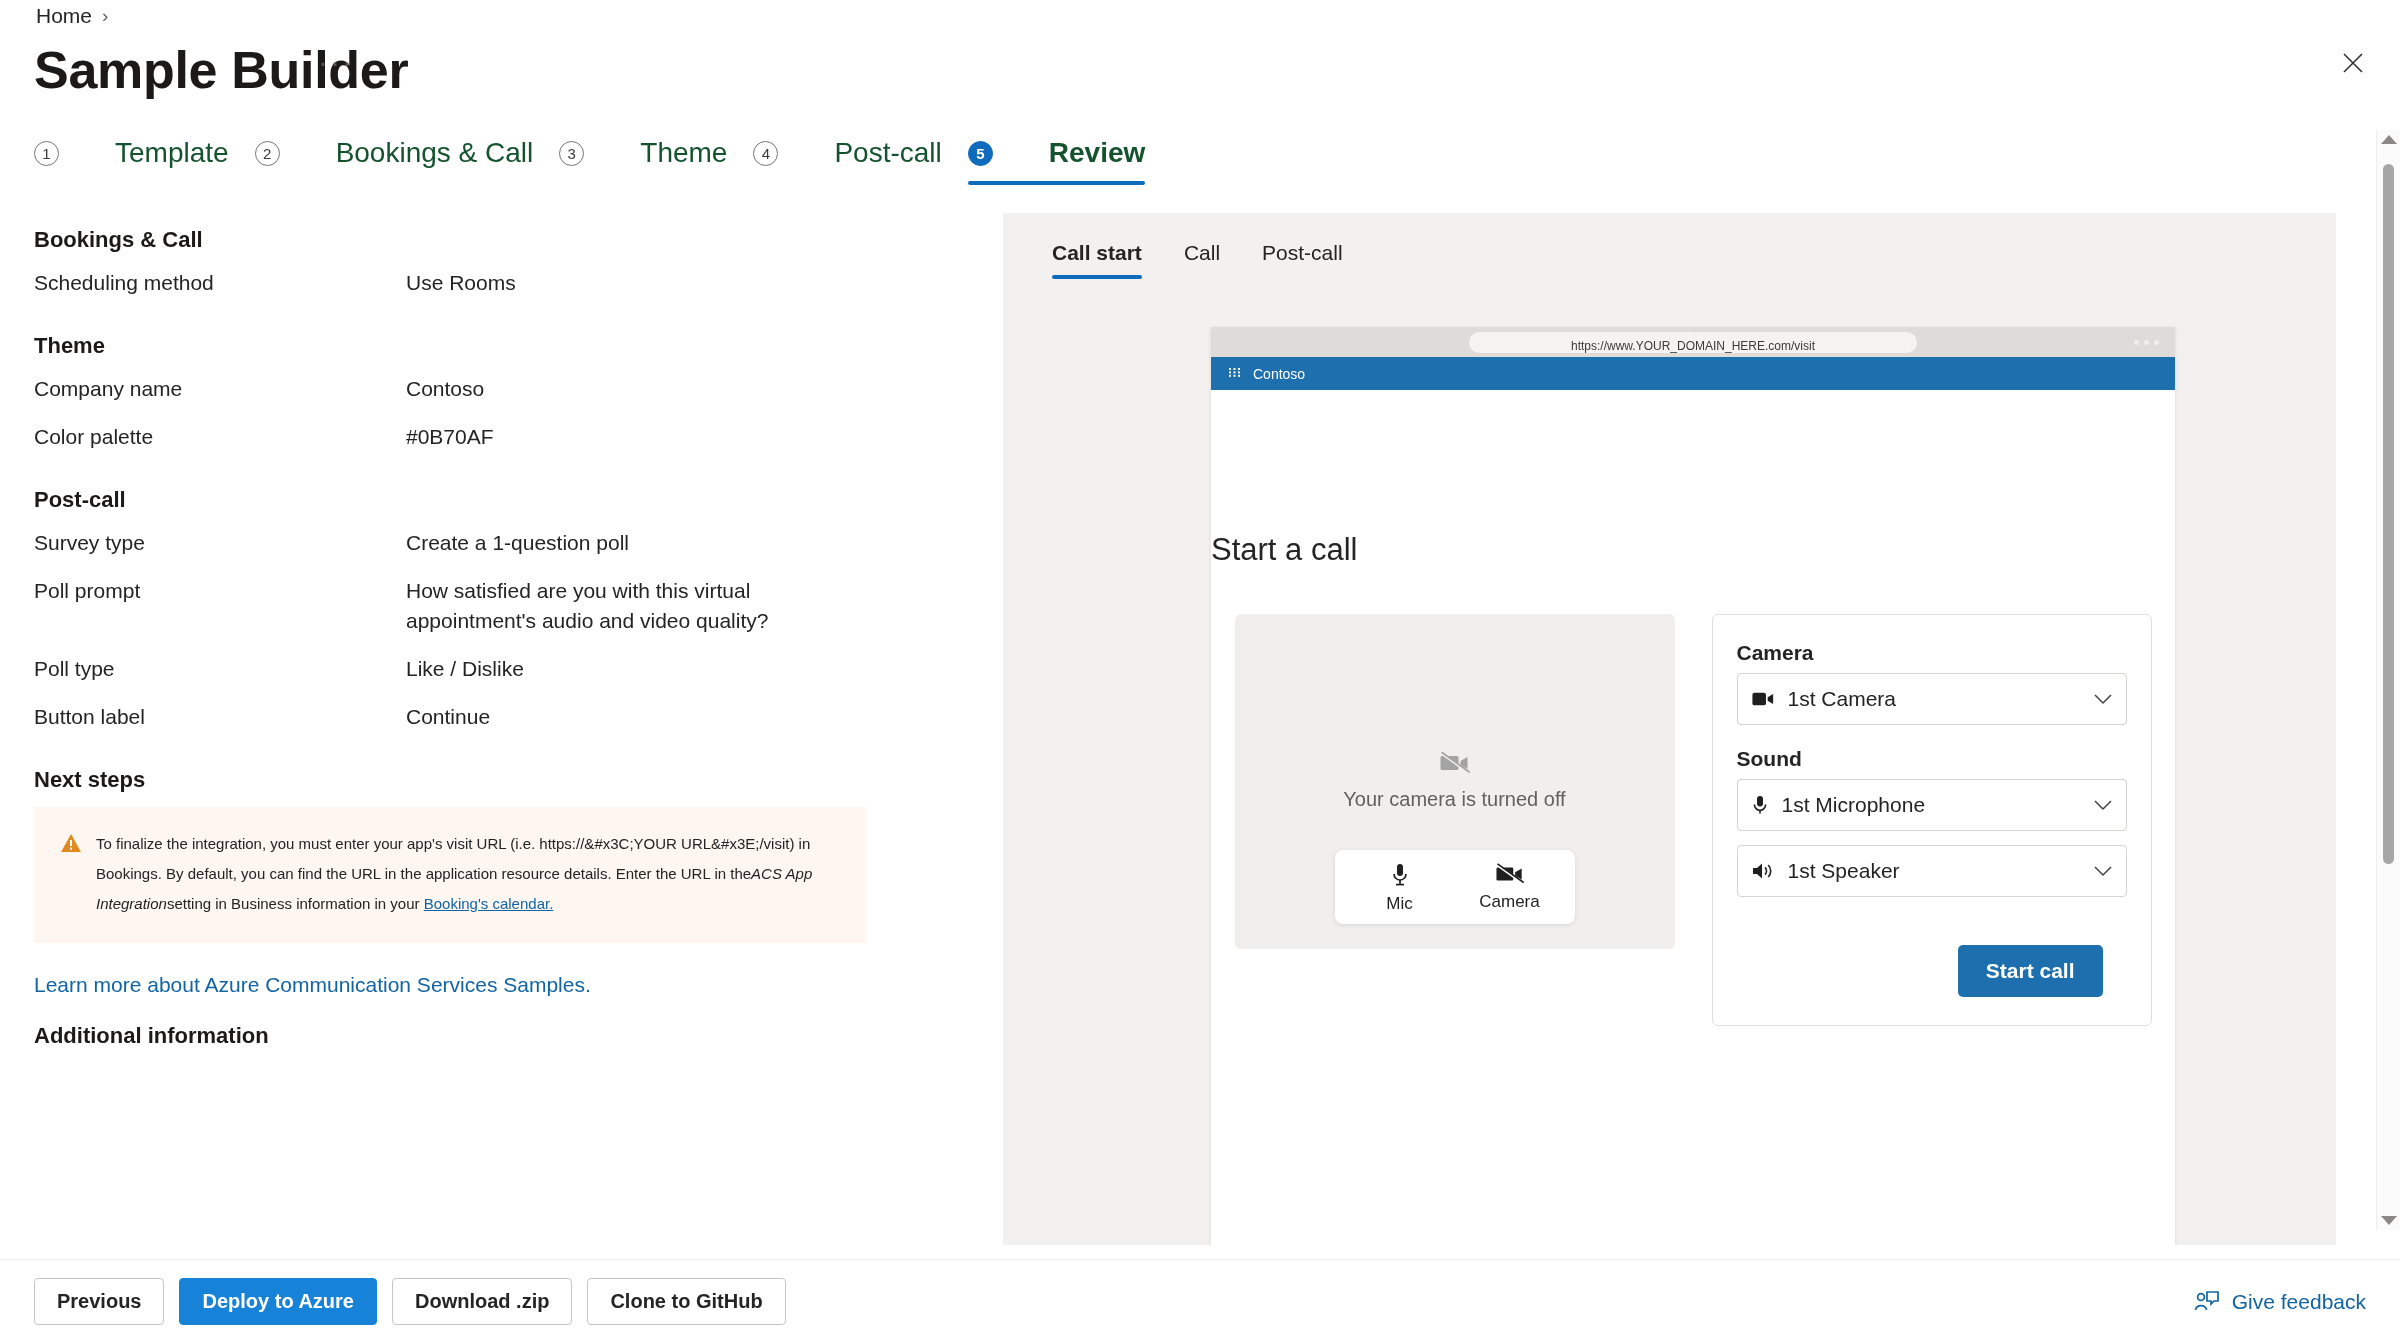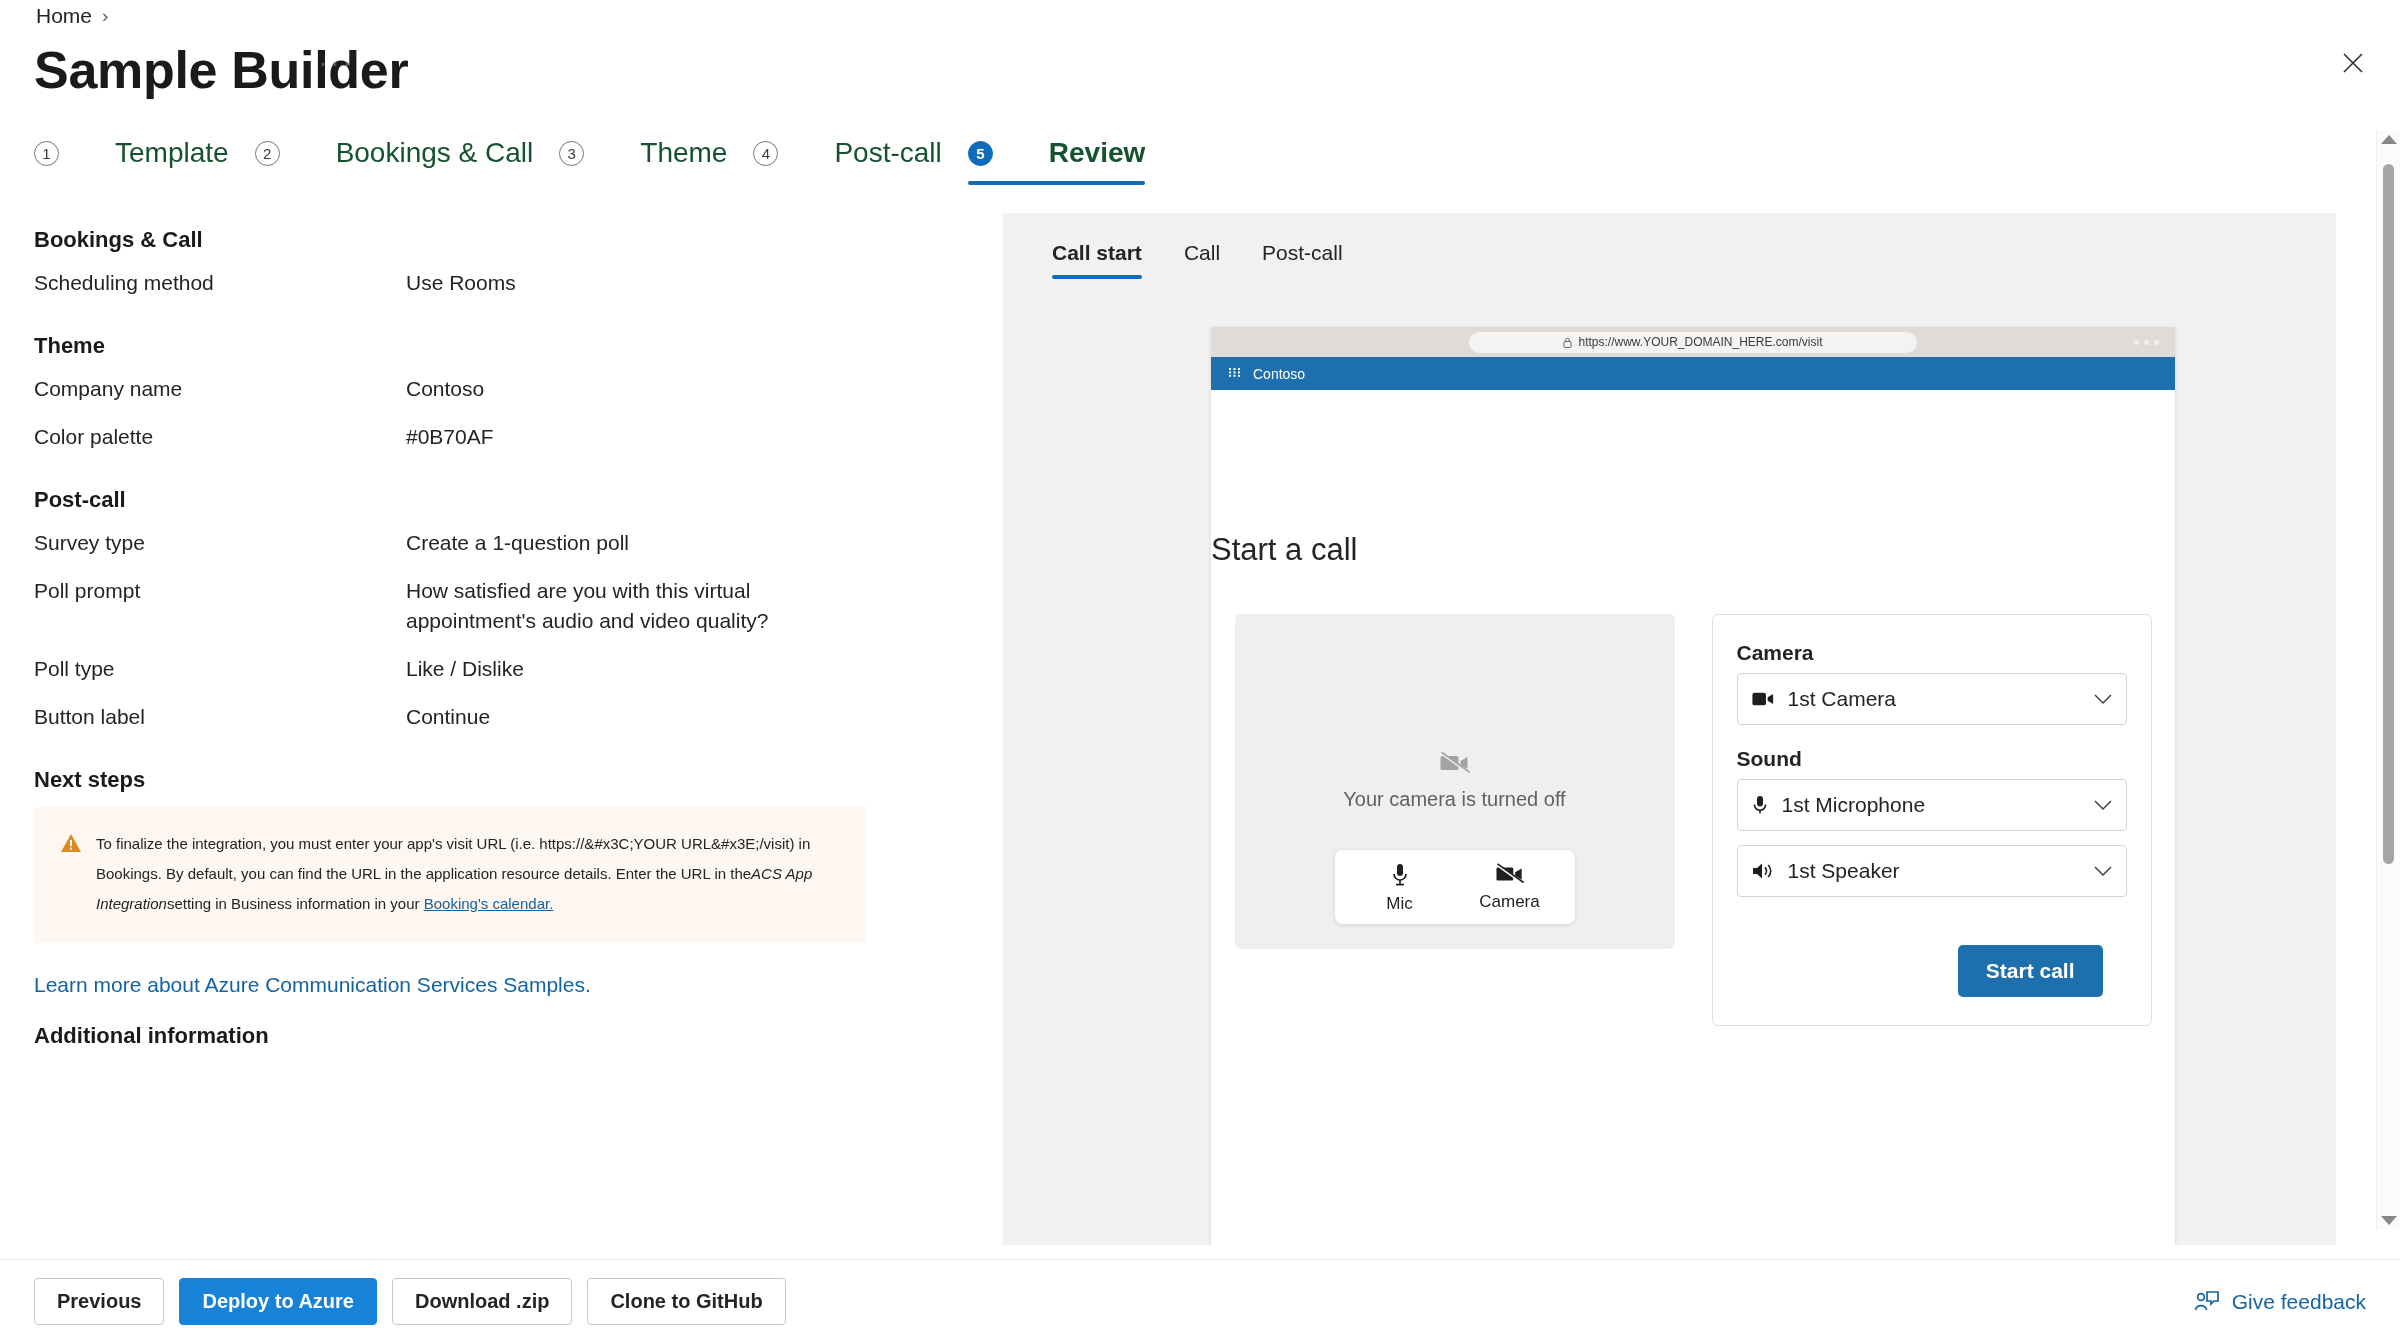--- a/index.html
+++ b/index.html
@@ -117,21 +117,21 @@
     background: #ffffff; box-shadow: 0 1px 4px rgba(0,0,0,.10);
   }
   .browser-chrome {
     height: 30px; background: #dedbd9;
     display: flex; align-items: center; justify-content: center;
     position: relative;
   }
   .url-pill {
     background: #f4f3f2; border-radius: 15px; height: 21px;
     min-width: 448px; display: flex; align-items: center; justify-content: center;
-    gap: 6px; font-size: 12px; color: #3b3a39;
+    gap: 6px; font-size: 12px; color: #3b3a39; flex-direction: column;
   }
   .chrome-dots {
     position: absolute; right: 16px; display: flex; gap: 5px;
   }
   .chrome-dots span { width: 5px; height: 5px; border-radius: 50%; background: #f1f0ef; }
 
   .brandbar {
     height: 33px; background: #1e6fad;
     display: flex; align-items: center; gap: 13px; padding-left: 18px;
     color: #ffffff; font-size: 14px;

